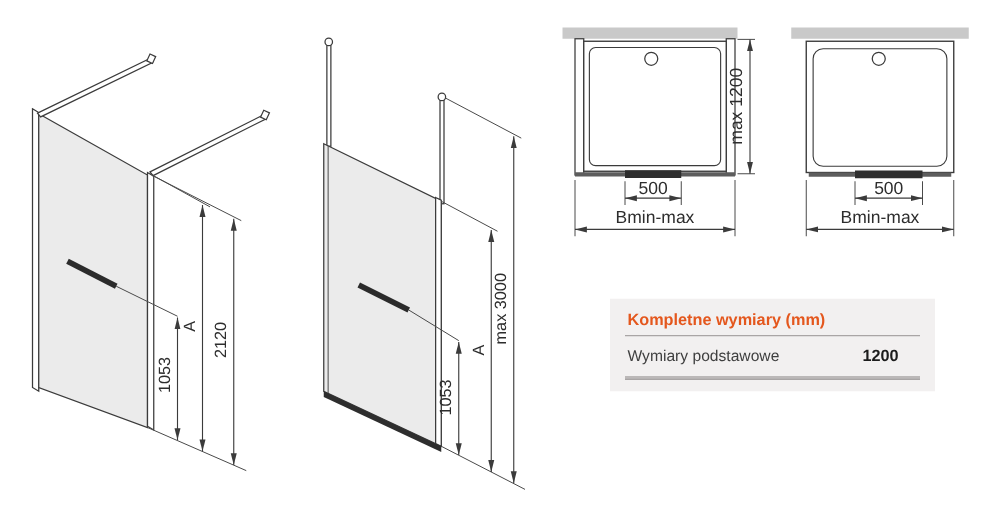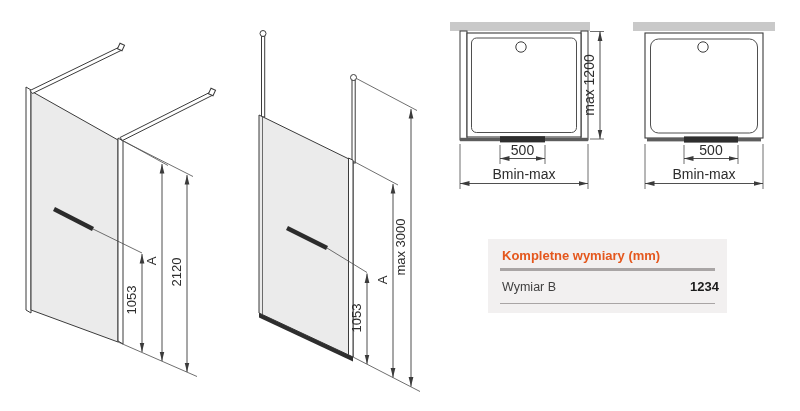--- a/index.html
+++ b/index.html
@@ -18,21 +18,21 @@
   .dim   { stroke:#3b3b3b; stroke-width:0.9; fill:none;
            marker-start:url(#arr); marker-end:url(#arr); }
   .handle{ stroke:#2b2b2b; stroke-width:4.5; }
   .wallband { fill:#c9c9c9; }
   .midbar { fill:#5d5d5d; }
   .darkbar{ fill:#2e2e2e; }
   .dtxt  { font-family:"Liberation Sans",sans-serif; font-size:13px; fill:#2d2d2d; text-anchor:middle; }
   .dtxt2 { font-family:"Liberation Sans",sans-serif; font-size:14px; fill:#2d2d2d; text-anchor:middle; }
 
   
-  .spec-panel { position:absolute; left:488px; top:239px; width:239px;
+  .spec-panel { position:absolute; left:488px; top:239px; width:260px;
                 background:#f2f0f0; padding-bottom:9px; }
   .spec-title { padding:9px 0 5px 14px; color:#e4571d; font-weight:bold; font-size:13px; }
   .sep { height:1px; background:#a9a5a5; margin:0 12px; }
   .spec-row { position:relative; padding:9px 12px 8px 14px; height:15px;
               font-size:12.5px; color:#3f3f3f; }
   .spec-row .val { position:absolute; left:202px; top:8px;
                    font-weight:bold; color:#1c1c1c; font-size:13px; }
 </style>
 </head>
 <body>
@@ -124,20 +124,20 @@
     <line class="thin" x1="645" y1="144" x2="645" y2="189"></line>
     <line class="thin" x1="763" y1="144" x2="763" y2="189"></line>
     <line class="dim" x1="645" y1="183.5" x2="763" y2="183.5"></line>
     <text class="dtxt2" x="704" y="178.5">Bmin-max</text>
   </g>
 </svg>
 
 <div class="spec-panel">
   <div class="spec-title">Kompletne wymiary (mm)</div>
   <div class="sep"></div>
+  <div class="spec-row">
+    <span class="lbl">Wymiary podstawowe</span>
+    <span class="val">1200</span>
+  </div>
   <div class="sep"></div>
   <div class="sep"></div>
-  <div class="spec-row">
-    <span class="lbl">Wymiar B</span>
-    <span class="val">1234</span>
-  </div>
   <div class="sep"></div>
 </div>
 
 </body></html>

